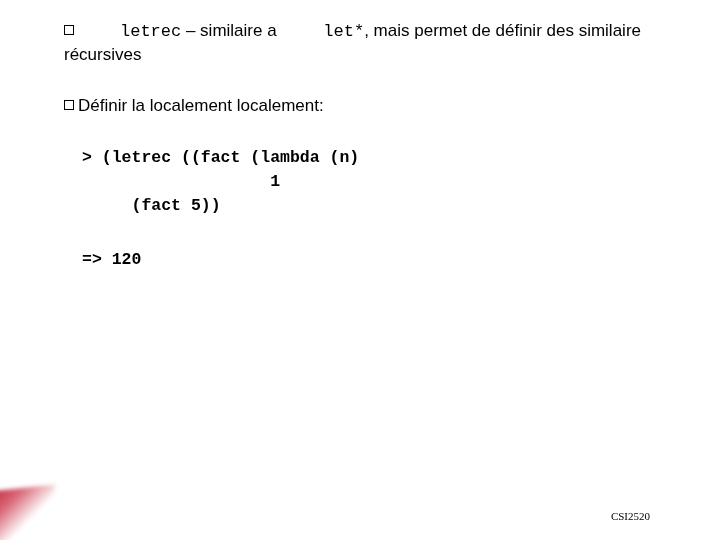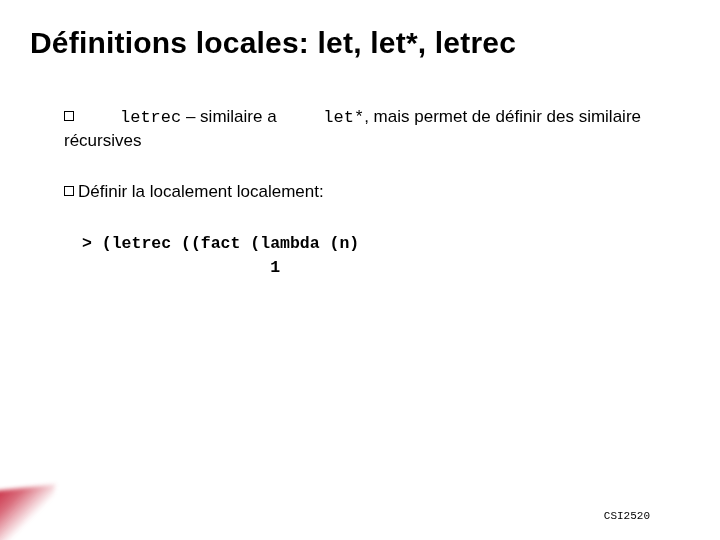--- a/index.html
+++ b/index.html
@@ -6,49 +6,50 @@
   html, body { width: 720px; height: 540px; background: #fff; font-family: Verdana, Geneva, sans-serif; color: #000; }
   .slide { position: relative; width: 720px; height: 540px; padding: 20px 30px 20px 30px; }
   .title { font-size: 30px; font-weight: 700; letter-spacing: 0.2px; margin-top: 6px; margin-bottom: 46px; }
   .bullets { margin-left: 34px; }
   .bullet { font-size: 17px; line-height: 1.35; margin-bottom: 28px; }
   .sq { display: inline-block; width: 10px; height: 10px; border: 1.5px solid #000; background: #fff; vertical-align: 1px; margin-right: 4px; }
   .mono { font-family: "Courier New", Courier, monospace; font-size: 17px; margin-left: 42px; }
   .code-area { margin-left: 52px; margin-top: 4px; }
   .code { font-family: "Courier New", Courier, monospace; font-size: 16.5px; font-weight: 700; line-height: 1.45; white-space: pre; }
   .code-res { font-family: "Courier New", Courier, monospace; font-size: 16.5px; font-weight: 700; margin-top: 32px; }
-  .footer { position: absolute; bottom: 18px; right: 70px; font-size: 11px; font-family: Liberation Mono, monospace; }
+  .footer { position: absolute; bottom: 18px; right: 70px; font-size: 11px; font-family: Liberation Serif, serif; }
   .corner {
     position: absolute; left: -8px; bottom: -8px; width: 60px; height: 60px;
     background: linear-gradient(135deg, rgba(192,9,35,0.85) 0%, rgba(192,9,35,0.6) 25%, rgba(192,9,35,0.0) 60%);
     transform: skewY(-6deg) skewX(-6deg);
     filter: blur(2px);
   }
 </style>
 </head>
 <body>
 
 <div class="slide">
 
-  <h1 class="title">Définitions locales: let, let*, letrec</h1>
 
   <div class="bullets">
 
     <div class="bullet">
       <span class="sq"></span><span class="mono">letrec</span><span> – similaire a </span><span class="mono">let*</span><span>, mais permet de définir des similaire récursives</span>
     </div>
 
     <div class="bullet">
       <span class="sq"></span><span>Définir la localement localement:</span>
     </div>
 
   </div>
 
   <div class="code-area">
     <div class="code">&gt; (letrec ((fact (lambda (n)</div>
     <div class="code">                   1</div>
+    <div class="code">     (fact 5))</div>
+    <div class="code-res">=&gt; 120</div>
   </div>
 
   <div class="footer">CSI2520</div>
 
   <div class="corner"></div>
 
 </div>
 
 </body></html>

